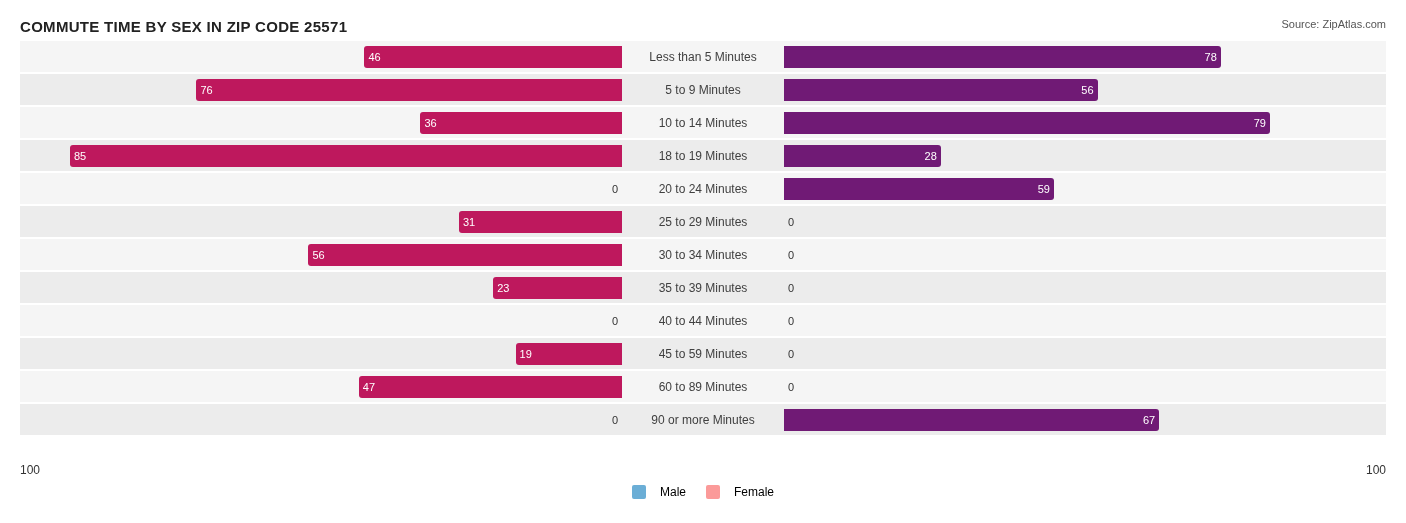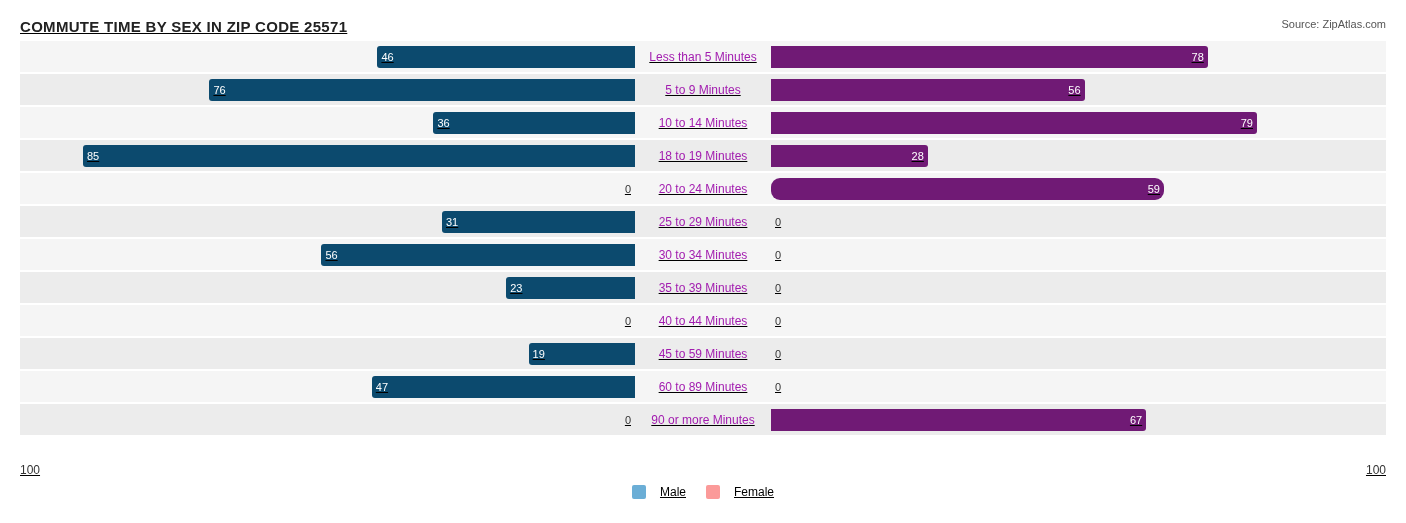--- a/index.html
+++ b/index.html
@@ -8,21 +8,20 @@
       background: #fff;
       width: 1406px;
       height: 523px;
       overflow: hidden;
     }
     .chart-container {
       width: 1406px;
       height: 523px;
       padding: 18px 20px 56px 20px;
       position: relative;
-      text-decoration: underline;
     }
     .chart-title {
       font-size: 15px;
       font-weight: bold;
       text-transform: uppercase;
       color: #222;
       margin-bottom: 6px;
       letter-spacing: 0.3px;
     }
     .source {
@@ -59,28 +58,28 @@
     }
     .right-section {
       width: 618px;
       display: flex;
       align-items: center;
       justify-content: flex-start;
       height: 100%;
       position: relative;
     }
     .label-cell {
-      width: 136px;
+      width: 162px;
       text-align: center;
       font-size: 12px;
-      color: #a21caf;
+      color: #404040;
       flex-shrink: 0;
     }
     .bar-male {
-      background: #0c4a6e;
+      background: #be185d;
       height: 22px;
       border-radius: 3px 0 0 3px;
       display: flex;
       align-items: center;
       justify-content: flex-start;
       padding-left: 4px;
       position: relative;
     }
     .bar-female {
       background: #701a75;
@@ -207,28 +206,28 @@
             <span class="bar-value-right" style="color: rgb(255, 255, 255); margin-left: auto;">28</span>
           </div>
         </div>
       </div>
       <div class="row">
         <div class="left-section">
           <span class="value-outside-left">0</span>
         </div>
         <div class="label-cell">20 to 24 Minutes</div>
         <div class="right-section">
-          <div class="bar-female" style="width: 393px; border-radius: 9px;">
+          <div class="bar-female" style="width: 270px;">
             <span class="bar-value-right" style="color: rgb(255, 255, 255); margin-left: auto;">59</span>
           </div>
         </div>
       </div>
       <div class="row">
         <div class="left-section">
-          <div class="bar-male" style="width: 193px;">
+          <div class="bar-male" style="width: 163px;">
             <span class="bar-value-left" style="color: rgb(255, 255, 255); margin-right: auto;">31</span>
           </div>
         </div>
         <div class="label-cell">25 to 29 Minutes</div>
         <div class="right-section">
           <span class="value-outside-right">0</span>
         </div>
       </div>
       <div class="row">
         <div class="left-section">

